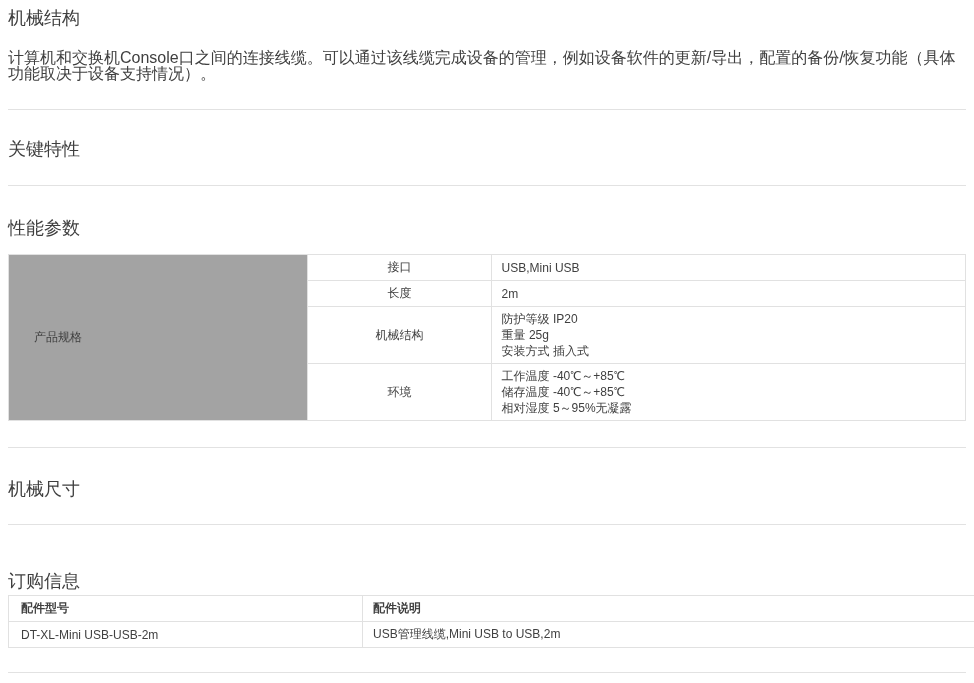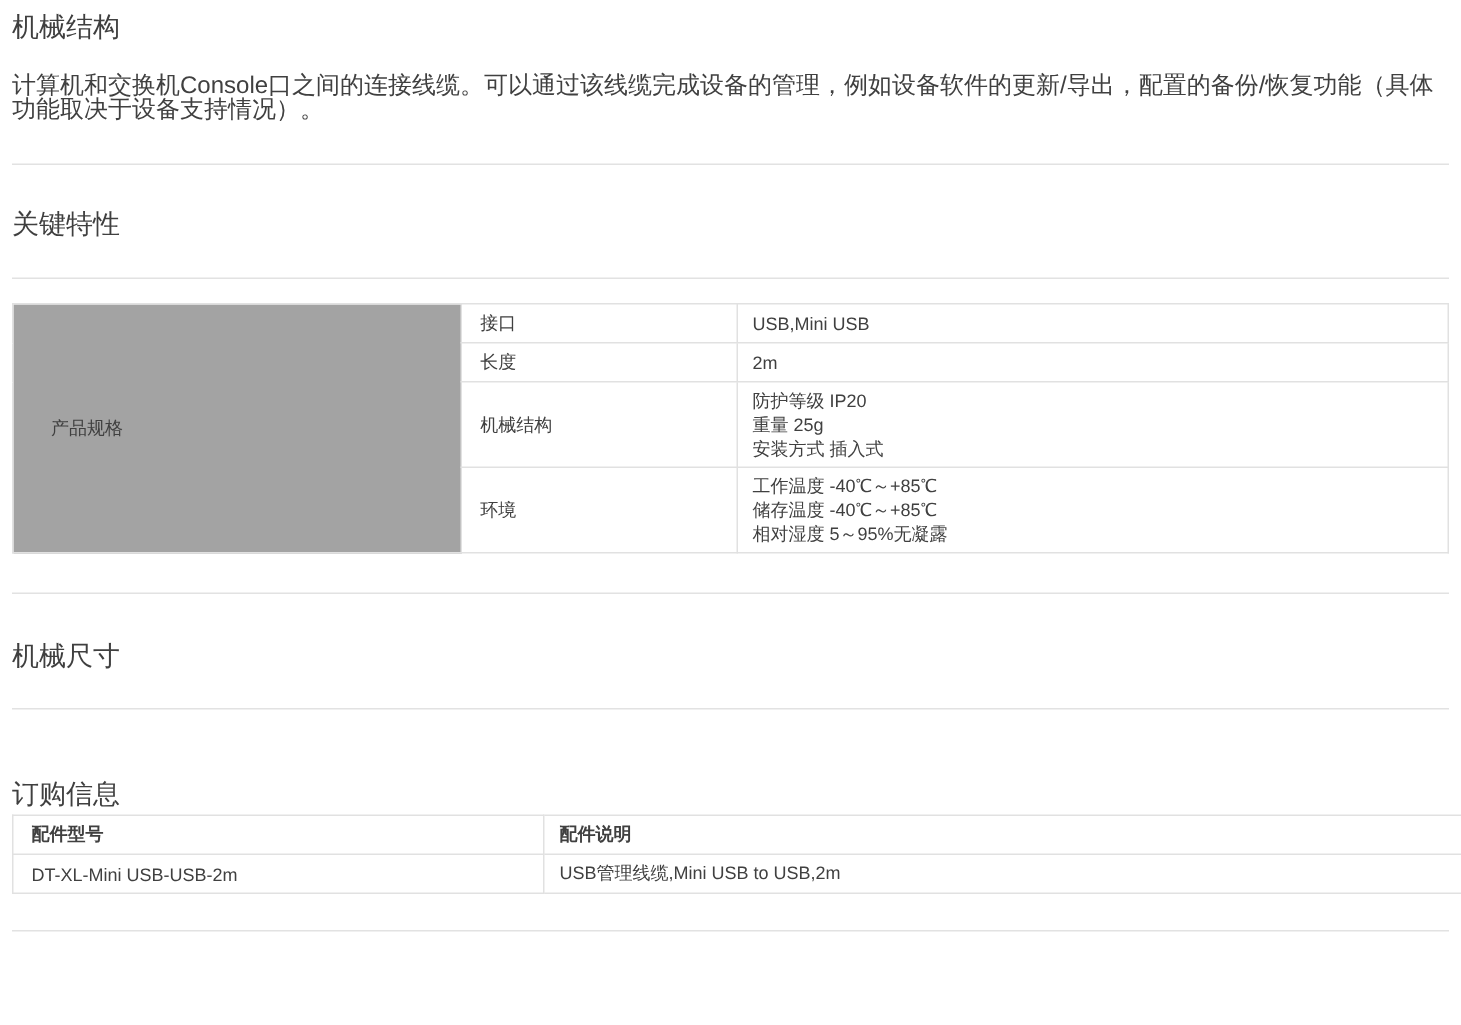--- a/index.html
+++ b/index.html
@@ -63,21 +63,21 @@
     padding: 4px 12px;
   }
 
   
   .perf-table { width: 958px; margin-top: 16px; }
   .perf-table .spec-col {
     width: 292px;
     background: #a3a3a3;
     padding-left: 25px;
   }
-  .perf-table .label-col { width: 179px; }
+  .perf-table .label-col { width: 179px; text-align: center; }
   .perf-table .value-col { width: 463px; padding-left: 10px; }
   .row-h26 { height: 26px; }
   .row-h25 { height: 25px; }
   .row-h56 { height: 56px; }
   .cell-line { line-height: 16px; }
 
   
   .order-label {
     margin-top: 18px;
     font-size: 12px;
@@ -101,20 +101,21 @@
   <h2 class="section-title title-intro">机械结构</h2>
 
   <p class="intro-text">计算机和交换机Console口之间的连接线缆。可以通过该线缆完成设备的管理，例如设备软件的更新/导出，配置的备份/恢复功能（具体功能取决于设备支持情况）。</p>
 
   <hr class="divider divider-1">
 
   <h2 class="section-title title-features">关键特性</h2>
 
   <hr class="divider divider-2">
 
+  <h2 class="section-title title-performance">性能参数</h2>
 
   <table class="perf-table">
     <tbody>
       <tr class="row-h26">
         <td class="spec-col" rowspan="4">产品规格</td>
         <td class="label-col">接口</td>
         <td class="value-col">
           <div class="cell-line">USB,Mini USB</div>
         </td>
       </tr>

